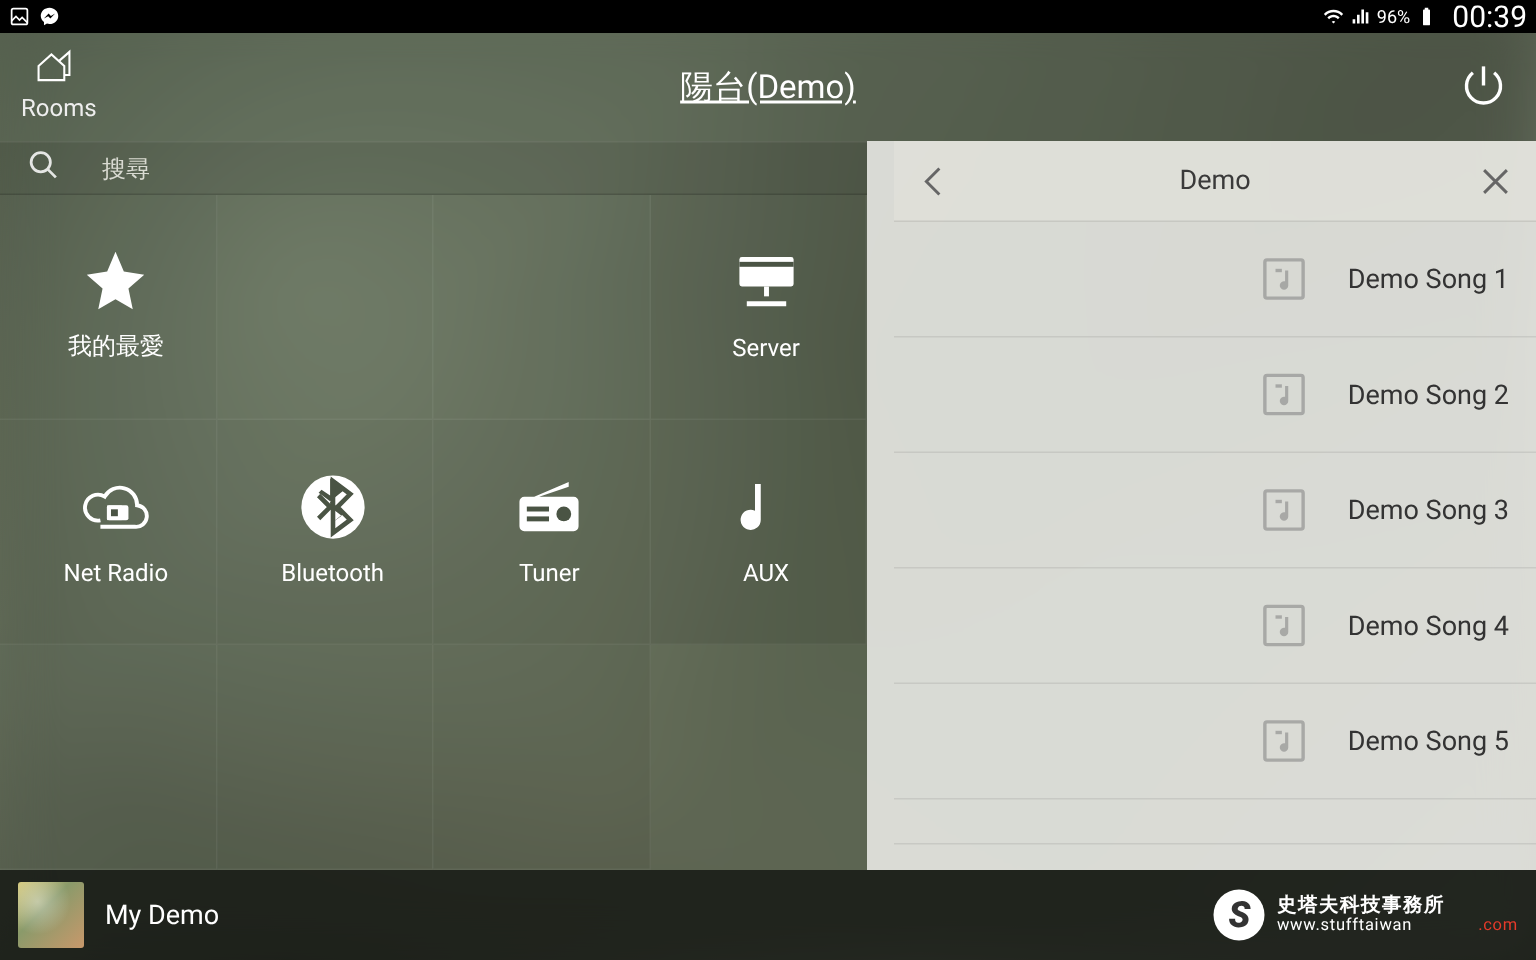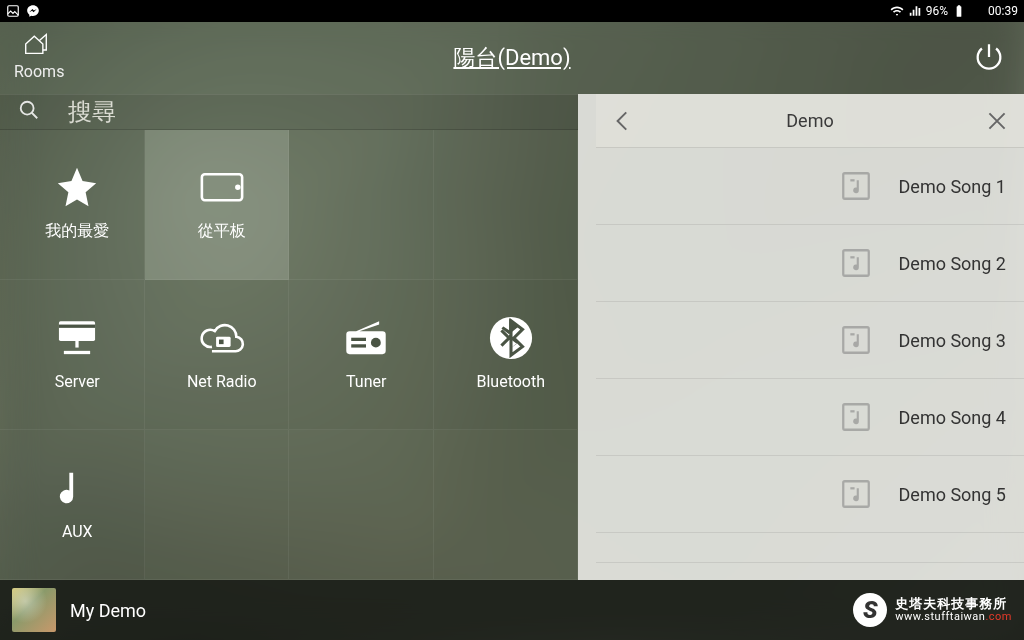--- a/index.html
+++ b/index.html
@@ -43,21 +43,21 @@
 .main { position: relative; z-index: 5; display: flex; height: calc(640px - 22px - 72px - 60px); }
 .left-pane { width: 578px; display: flex; flex-direction: column; }
 .search-row {
   height: 54px; display: flex; align-items: center; padding: 0 18px;
   background: rgba(0,0,0,0.12); border-top: 1px solid rgba(255,255,255,0.08);
   border-bottom: 1px solid rgba(0,0,0,0.15);
 }
 .search-row svg { width: 22px; height: 22px; opacity: 0.85; }
 .search-input {
   flex: 1; margin-left: 28px; background: transparent; border: none; outline: none;
-  color: #fff; font-size: 24px;
+  color: #fff; font-size: 16px;
 }
 .search-input::placeholder { color: #e8e8e0; opacity: 0.9; }
 .tile-grid { flex: 1; display: grid; grid-template-columns: repeat(4, 1fr); grid-auto-rows: 150px; }
 .tile {
   border-right: 1px solid rgba(255,255,255,0.06);
   border-bottom: 1px solid rgba(255,255,255,0.06);
   display: flex; flex-direction: column; align-items: center; justify-content: center;
   gap: 14px; cursor: pointer;
   background: rgba(0,0,0,0.08);
   padding-left: 11px;
@@ -105,21 +105,21 @@
   display: flex; align-items: center; gap: 8px; color: #fff;
 }
 .wm-logo {
   width: 34px; height: 34px; border-radius: 50%; background: #fff;
   display: flex; align-items: center; justify-content: center;
   color: #333; font-weight: 900; font-size: 24px; font-style: italic;
 }
 .wm-text { display: flex; flex-direction: column; line-height: 1.1; }
 .wm-cn { font-size: 13px; font-weight: 700; letter-spacing: 1px; }
 .wm-url { font-size: 11px; letter-spacing: 0.5px; }
-.wm-url .com { color: #e63a2a; }
+.wm-url .com { color: #e63a2a; padding-left: 44px; }
 </style>
 </head>
 <body>
 
 <div class="bg-blur"></div>
 
 <div class="status-bar">
   <div class="status-left">
     <span class="s-ico">
       <svg viewBox="0 0 24 24" fill="none" stroke="#fff" stroke-width="2">
@@ -143,21 +143,21 @@
       <svg viewBox="0 0 24 24" fill="#fff">
           <path d="M3 20h3v-5H3v5zm5 0h3V10H8v10zm5 0h3V4h-3v16zm5 0h3V7h-3v13z"></path>
         </svg>
     </span>
     <span>96%</span>
     <span class="s-ico">
       <svg viewBox="0 0 24 24" fill="#fff">
           <path d="M15 4h-1V2h-4v2H9c-.6 0-1 .4-1 1v16c0 .6.4 1 1 1h6c.6 0 1-.4 1-1V5c0-.6-.4-1-1-1z"></path>
         </svg>
     </span>
-    <span style="font-size:12px;margin-left:18px">00:39</span>
+    <span style="font-size:20px;margin-left:6px">00:39</span>
   </div>
 </div>
 
 <div class="app-header">
   <div class="rooms-btn">
     <svg viewBox="0 0 32 28" fill="none" stroke="#fff" stroke-width="1.6">
       <path d="M4 14 L14 5 L24 14 V25 H4 Z"></path>
       <path d="M20 10 L28 3 L28 21 H24"></path>
     </svg>
     <div class="rooms-label">Rooms</div>
@@ -184,29 +184,20 @@
     </div>
     <div class="tile-grid" id="tile-grid">
         <div class="tile">
           <span class="tile-icon">
             <svg viewBox="0 0 24 24" fill="#fff">
               <path d="M12 2l2.9 6.9L22 10l-5.5 4.8L18 22l-6-3.5L6 22l1.5-7.2L2 10l7.1-1.1z"></path>
             </svg>
           </span>
           <span class="tile-label">我的最愛</span>
         </div>
-        <div class="tile selected">
-          <span class="tile-icon">
-            <svg viewBox="0 0 32 24" fill="none" stroke="#fff" stroke-width="1.8">
-              <rect x="2" y="3" width="28" height="18" rx="2"></rect>
-              <circle cx="27" cy="12" r="1" fill="#fff"></circle>
-            </svg>
-          </span>
-          <span class="tile-label">從平板</span>
-        </div>
         <div class="tile" style="background: rgba(0, 0, 0, 0.05);"></div>
         <div class="tile" style="background: rgba(0, 0, 0, 0.05);"></div>
         <div class="tile">
           <span class="tile-icon">
             <svg viewBox="0 0 28 24" fill="#fff">
               <rect x="3" y="2" width="22" height="12" rx="1"></rect>
               <rect x="3" y="4" width="22" height="2" fill="#4a5444"></rect>
               <path d="M13 14h2v4h-2z"></path>
               <path d="M6 20h16v2H6z"></path>
             </svg>
@@ -218,38 +209,38 @@
             <svg viewBox="0 0 32 24" fill="none" stroke="#fff" stroke-width="1.8">
               <path d="M9 18a6 6 0 1 1 2-11 8 8 0 0 1 15 4 5 5 0 0 1-1 10H9"></path>
               <rect x="12" y="11" width="10" height="7" rx="1" fill="#fff" stroke="none"></rect>
               <rect x="13" y="12" width="5" height="5" fill="#4a5444"></rect>
             </svg>
           </span>
           <span class="tile-label">Net Radio</span>
         </div>
         <div class="tile">
           <span class="tile-icon">
+            <svg viewBox="0 0 24 24" fill="#fff">
+              <circle cx="12" cy="12" r="11"></circle>
+              <path d="M11 6v12l5-4-5-4 5-4-5-4v8l-4-3 1-1 3 2V6zm0 6l4 3-4 3v-6z" fill="#4a5444"></path>
+              <path d="M12 3l6 4.5L13.5 12 18 16.5 12 21V3zM7 8l4 4-4 4" fill="none" stroke="#4a5444" stroke-width="1.6"></path>
+            </svg>
+          </span>
+          <span class="tile-label">Bluetooth</span>
+        </div>
+        <div class="tile">
+          <span class="tile-icon">
             <svg viewBox="0 0 28 24" fill="#fff">
               <path d="M22 4L10 8h14a2 2 0 0 1 2 2v10a2 2 0 0 1-2 2H4a2 2 0 0 1-2-2V10a2 2 0 0 1 2-2h4l14-6v2z"></path>
               <circle cx="20" cy="15" r="3" fill="#4a5444"></circle>
               <rect x="5" y="12" width="9" height="2" fill="#4a5444"></rect>
               <rect x="5" y="16" width="9" height="2" fill="#4a5444"></rect>
             </svg>
           </span>
           <span class="tile-label">Tuner</span>
-        </div>
-        <div class="tile">
-          <span class="tile-icon">
-            <svg viewBox="0 0 24 24" fill="#fff">
-              <circle cx="12" cy="12" r="11"></circle>
-              <path d="M11 6v12l5-4-5-4 5-4-5-4v8l-4-3 1-1 3 2V6zm0 6l4 3-4 3v-6z" fill="#4a5444"></path>
-              <path d="M12 3l6 4.5L13.5 12 18 16.5 12 21V3zM7 8l4 4-4 4" fill="none" stroke="#4a5444" stroke-width="1.6"></path>
-            </svg>
-          </span>
-          <span class="tile-label">Bluetooth</span>
         </div>
         <div class="tile">
           <span class="tile-icon">
             <svg viewBox="0 0 24 24" fill="#fff">
               <path d="M10 4v12.5a3.5 3.5 0 1 1-2-3.2V4h2z"></path>
             </svg>
           </span>
           <span class="tile-label">AUX</span>
         </div>
         <div class="tile" style="background: rgba(0, 0, 0, 0.05);"></div>

